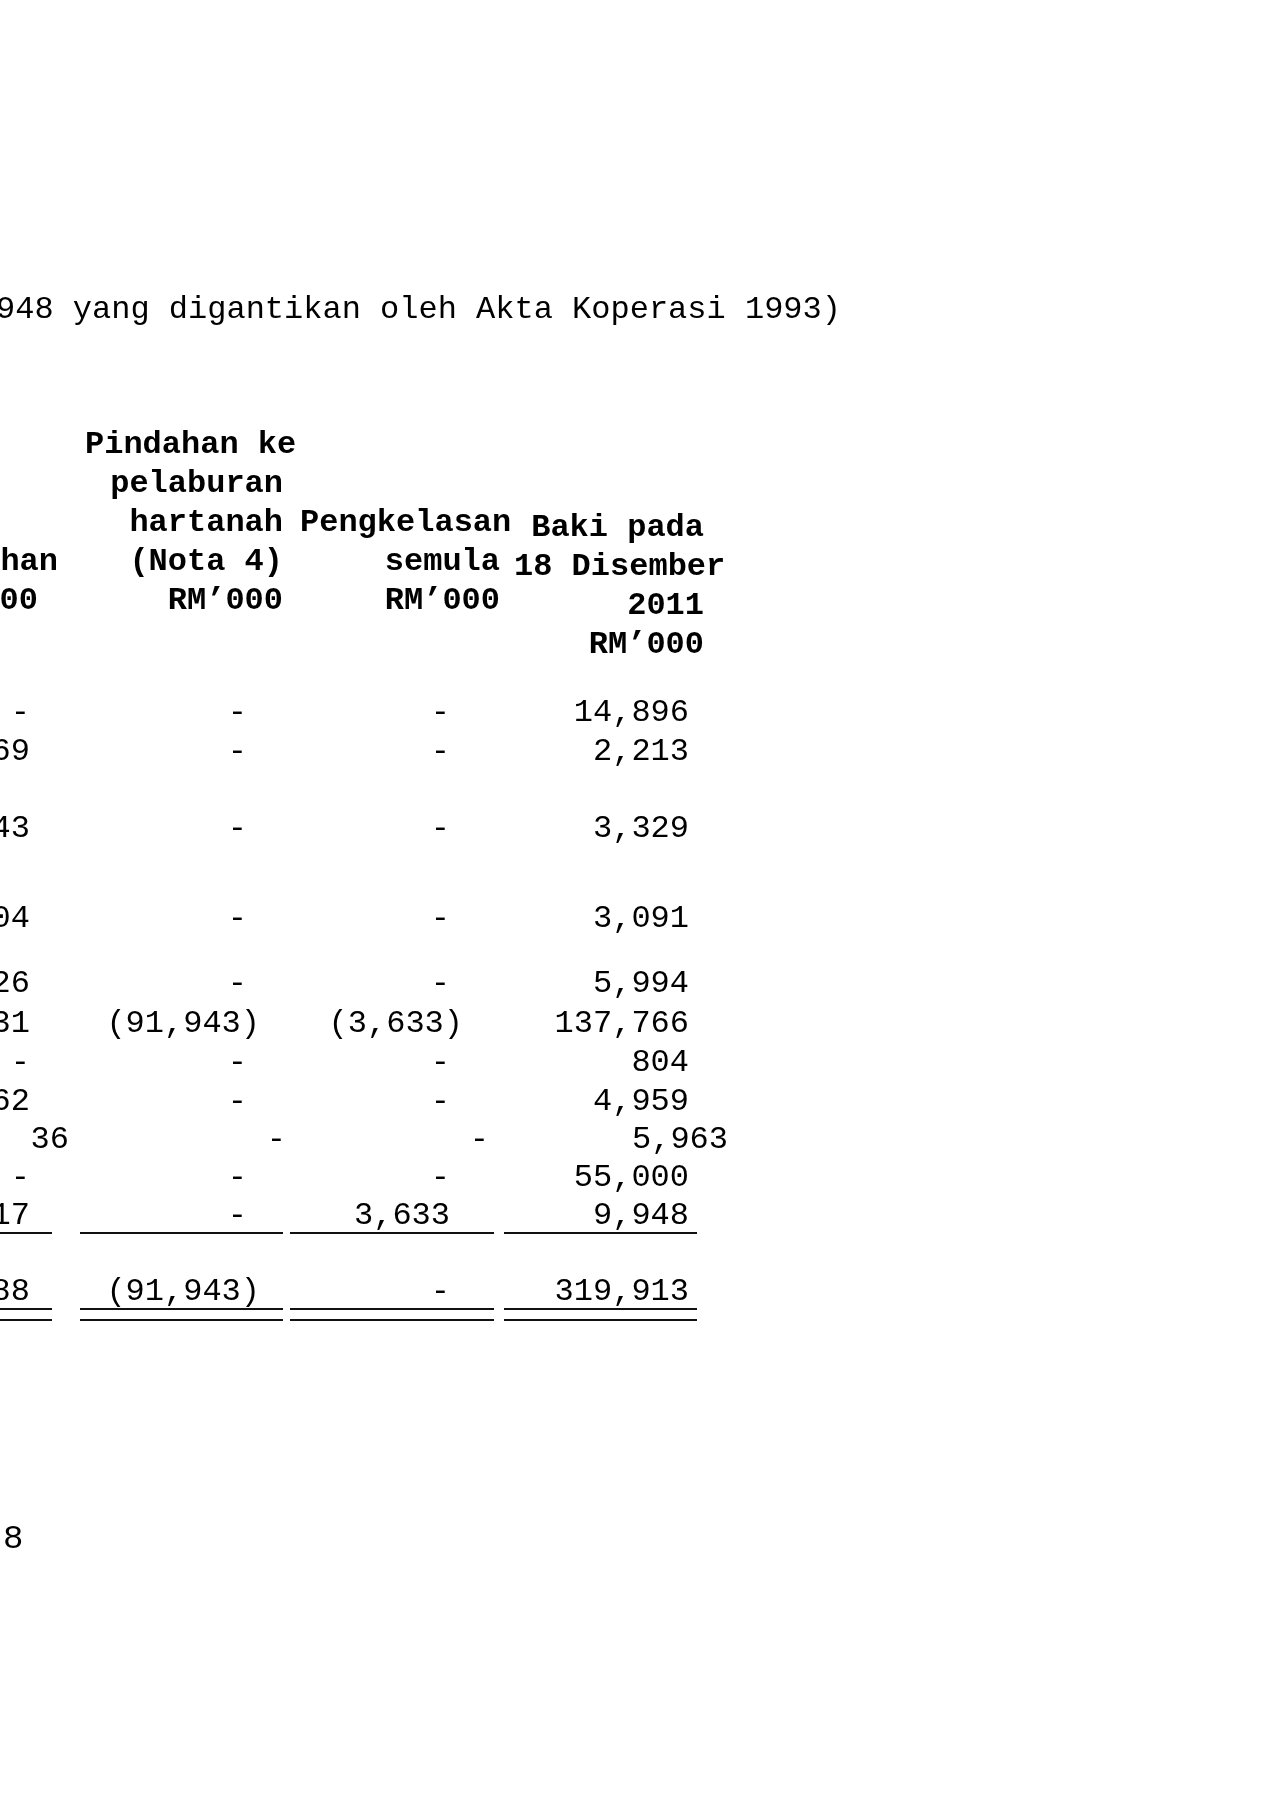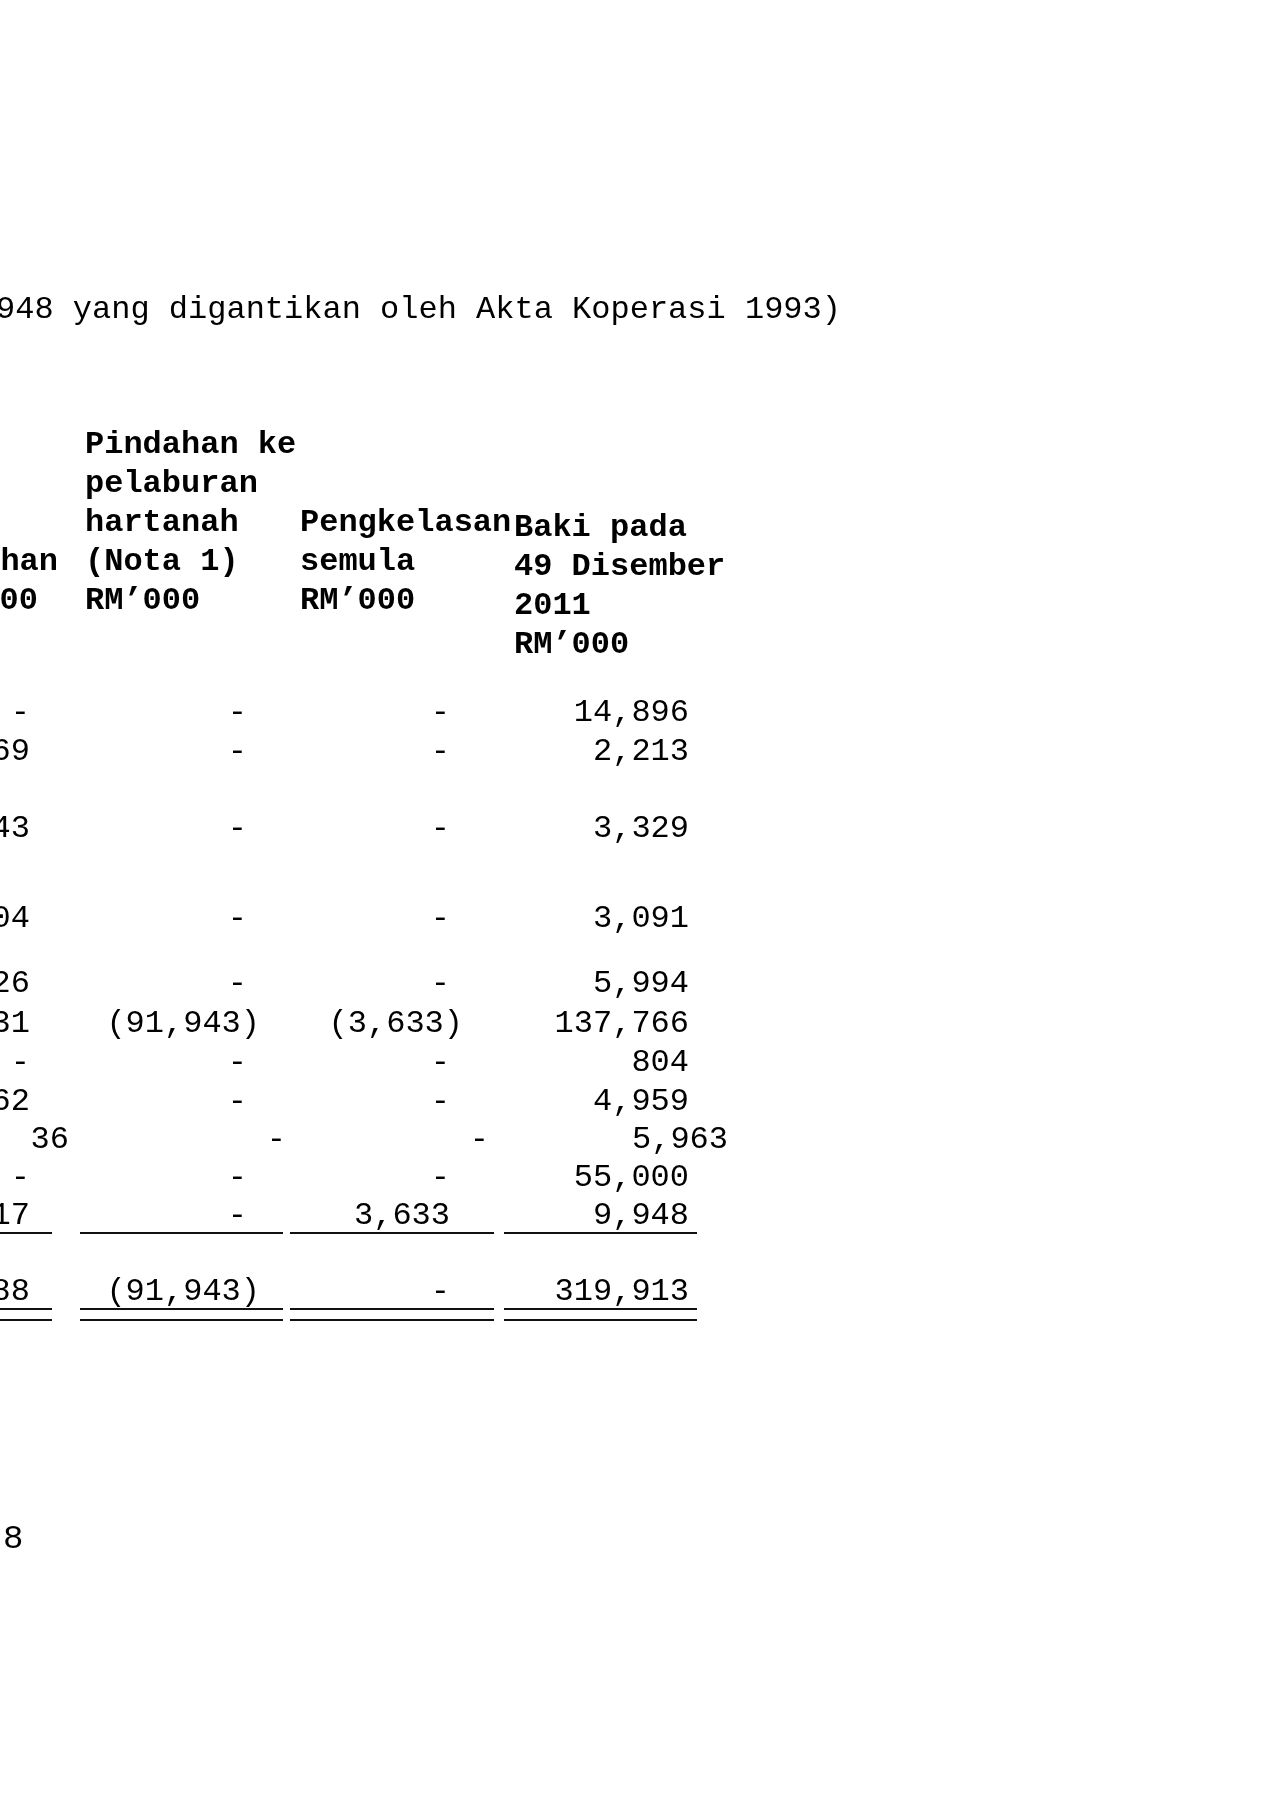--- a/index.html
+++ b/index.html
@@ -18,21 +18,21 @@
     top:290px;
     font-size:32px;
     line-height:39px;
     white-space:nowrap;
   }
   .hdr {
     position:absolute;
     font-weight:bold;
     font-size:32px;
     line-height:39px;
-    text-align:left;
+    text-align:right;
     white-space:nowrap;
   }
   .hdr-frag {
     position:absolute;
     font-weight:bold;
     font-size:32px;
     line-height:39px;
     text-align:right;
     white-space:nowrap;
   }
@@ -76,33 +76,33 @@
 
   <div class="top-text">948 yang digantikan oleh Akta Koperasi 1993)</div>
 
   <div class="hdr-frag" style="left:-80px; top:542px; width:138px;">han</div>
   <div class="hdr-frag" style="left:-80px; top:581px; width:118px;">000</div>
 
   <div class="hdr" style="left:85px; top:425px; width:198px;">
     <div>Pindahan ke</div>
     <div>pelaburan</div>
     <div>hartanah</div>
-    <div>(Nota 1)</div>
+    <div>(Nota 4)</div>
     <div>RM’000</div>
   </div>
 
   <div class="hdr" style="left:300px; top:503px; width:200px;">
     <div>Pengkelasan</div>
     <div>semula</div>
     <div>RM’000</div>
   </div>
 
   <div class="hdr" style="left:514px; top:464px; width:190px;margin-top:44px;">
     <div>Baki pada</div>
-    <div>49 Disember</div>
+    <div>18 Disember</div>
     <div>2011</div>
     <div>RM’000</div>
   </div>
 
   <div>
       <div class="row" style="top: 693px;">
     <span class="cell c1">-</span>
     <span class="cell c2">-</span>
     <span class="cell c3">-</span>
     <span class="cell c4">14,896</span>

